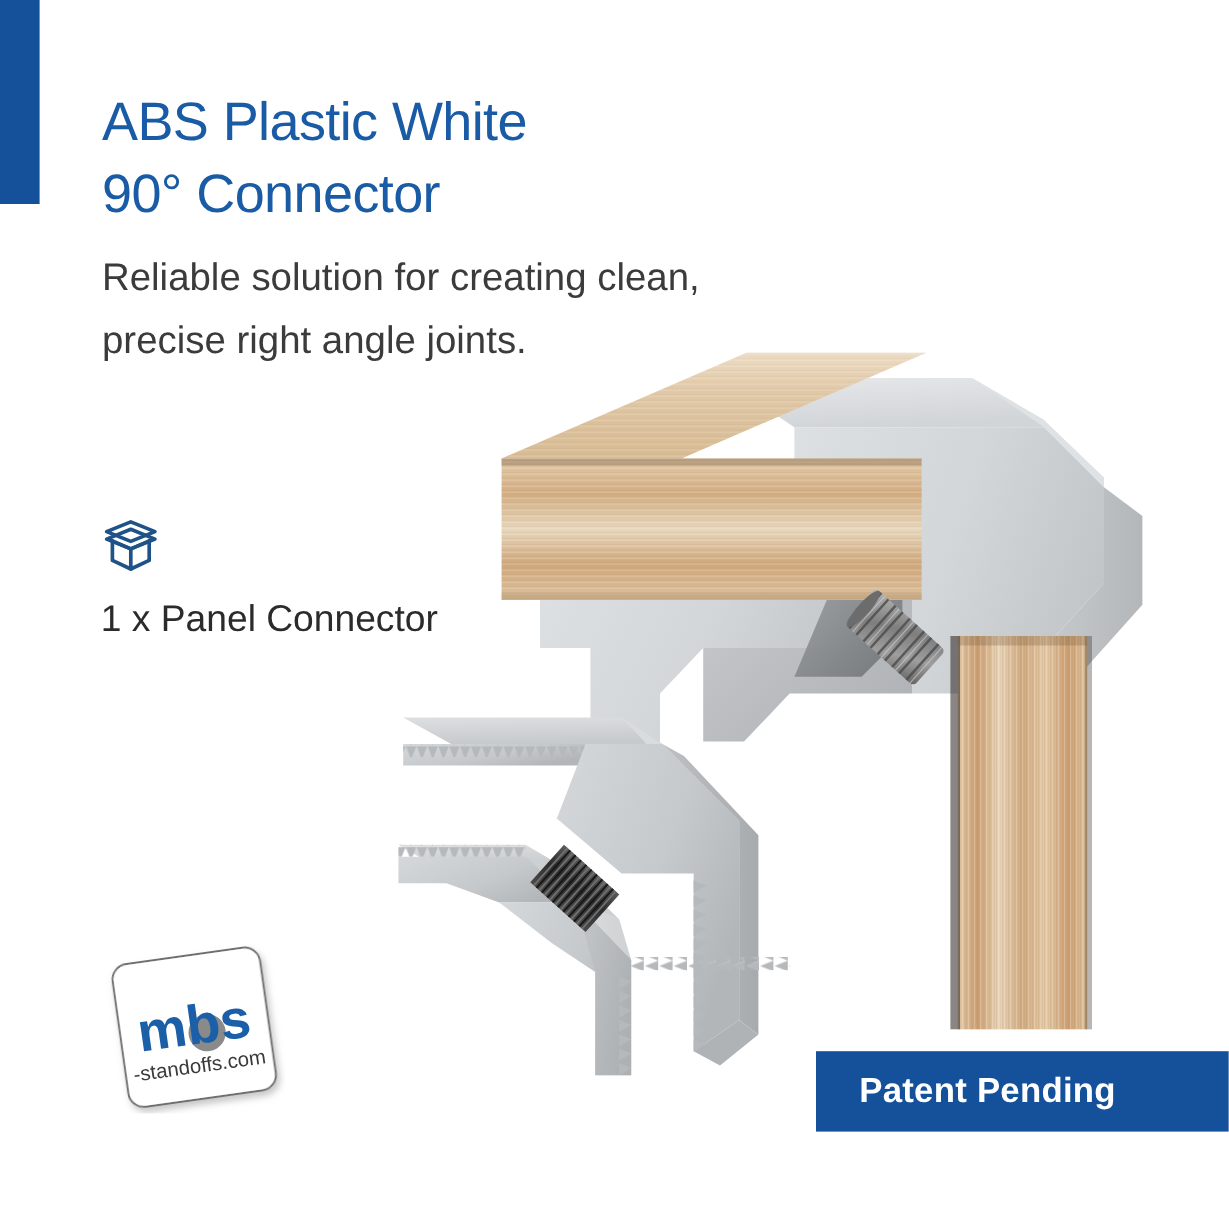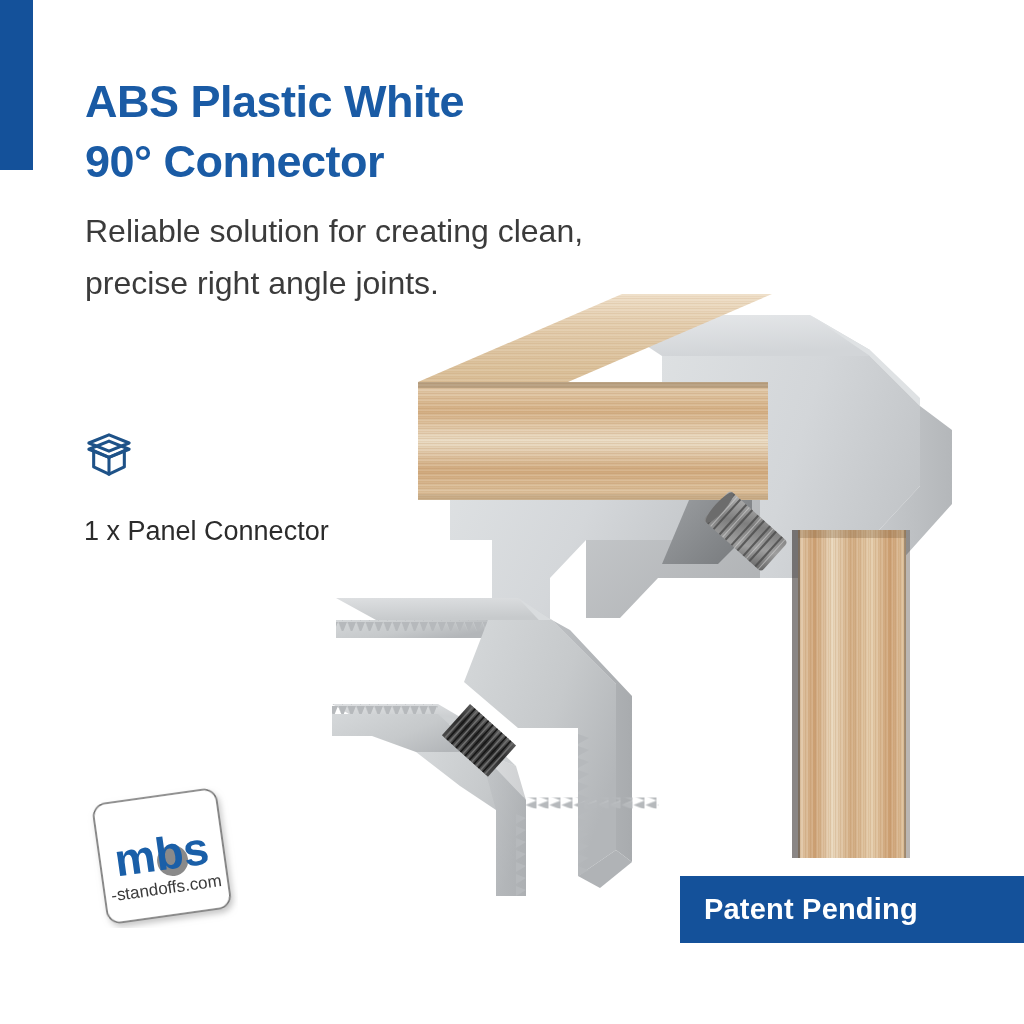--- a/index.html
+++ b/index.html
@@ -19,55 +19,55 @@
     background:#14519A;
   }
 
   
   #headline {
     position:absolute; left:85px; top:72px; width:620px;
   }
   #headline .title {
     color:#1A5BA5;
     font-size:45px;
-    font-weight:bold;
+    font-weight:normal;
     line-height:1.33;
     letter-spacing:-0.5px;
     white-space:pre-line;
   }
   #headline .subtitle {
     margin-top:14px;
     color:#3B3B3B;
     font-size:32px;
     line-height:1.62;
     font-weight:400;
     white-space:pre-line;
   }
 
   
   #contents { position:absolute; left:84px; top:432px; width:330px; }
   #contents .pkg-icon { width:50px; height:46px; display:block; }
   #contents .contents-label {
-    margin-top:38px;
+    margin-top:20px;
     color:#2B2B2B;
-    font-size:27px;
+    font-size:31px;
     font-weight:400;
     letter-spacing:0px;
   }
 
   
   #patent-banner {
     position:absolute; left:680px; top:876px;
     width:344px; height:67px;
     background:#14519A;
     display:flex; align-items:center;
   }
   #patent-banner .pp-text {
     color:#ffffff; font-size:29px; font-weight:bold;
-    padding-left:24px; letter-spacing:0.2px;
+    padding-left:36px; letter-spacing:0.2px;
   }
 
   
   #logo {
     position:absolute; left:86px; top:786px;
     width:152px; height:142px;
   }
 
   
   #render-assembled {

